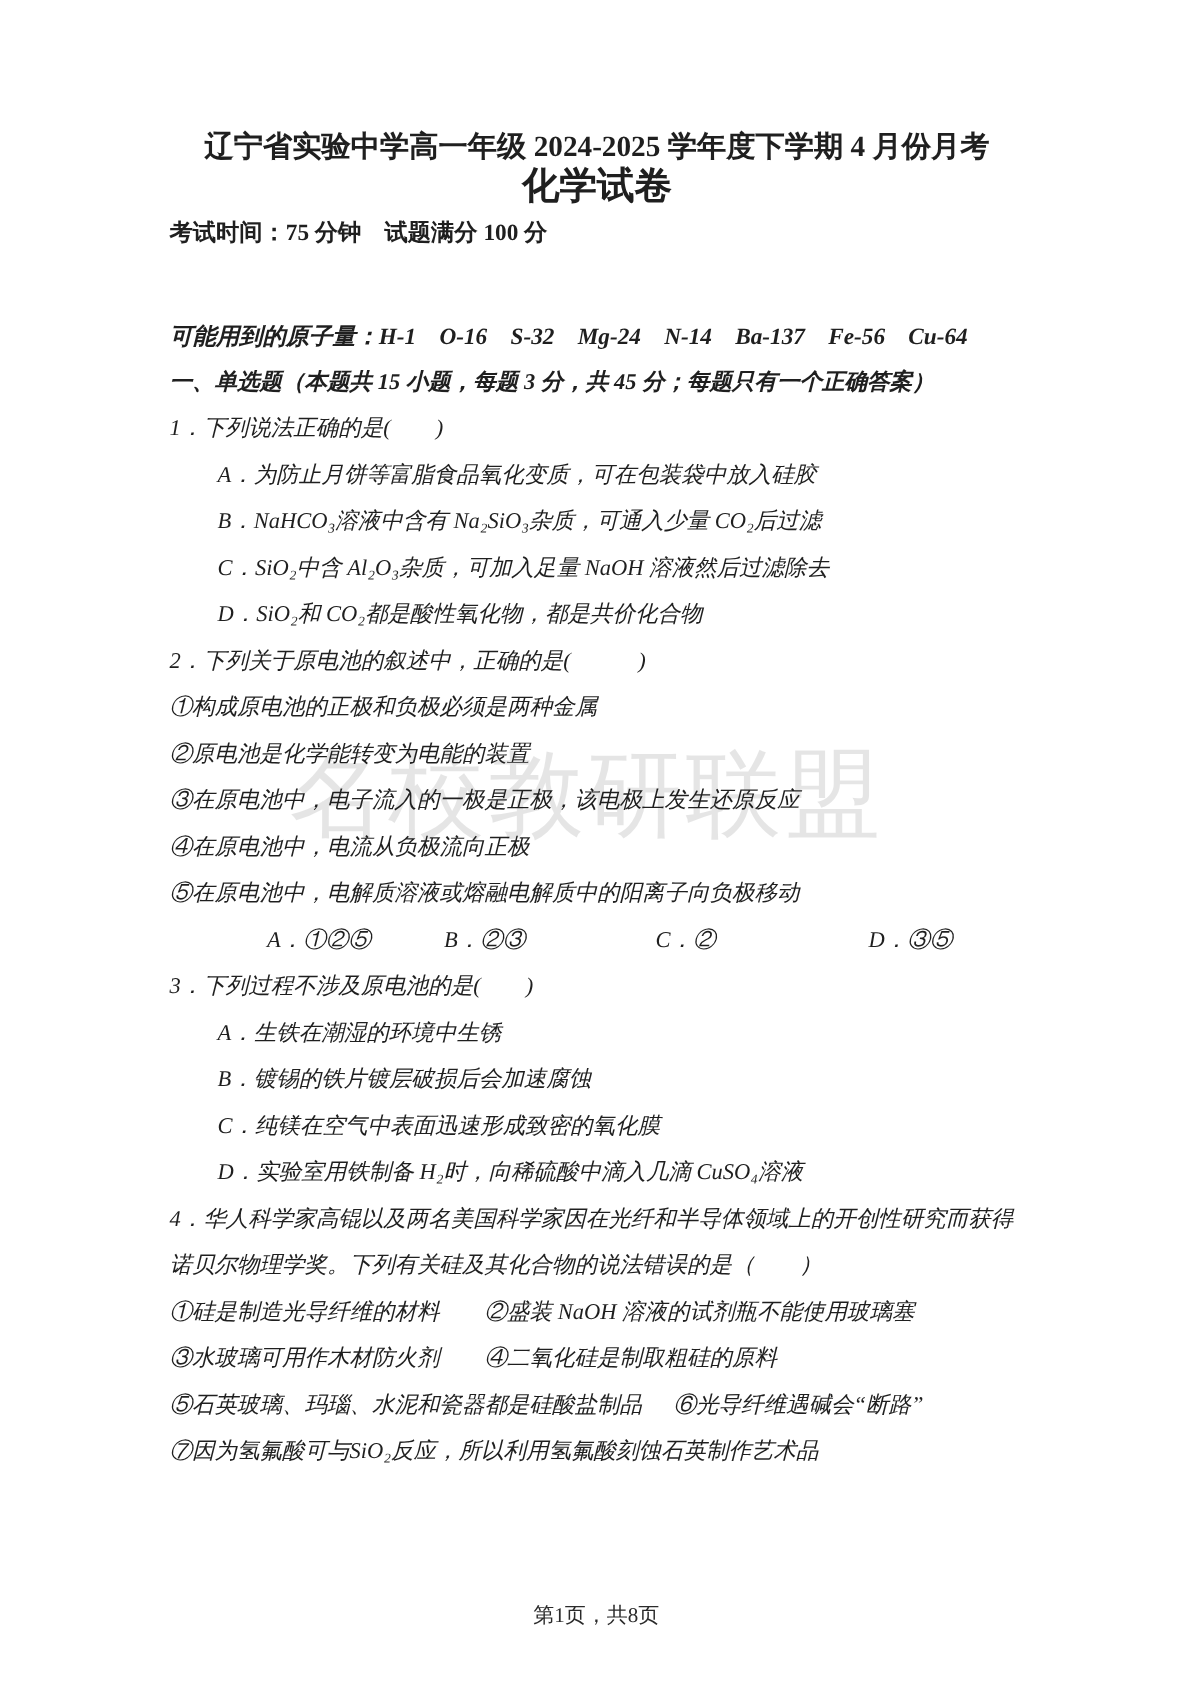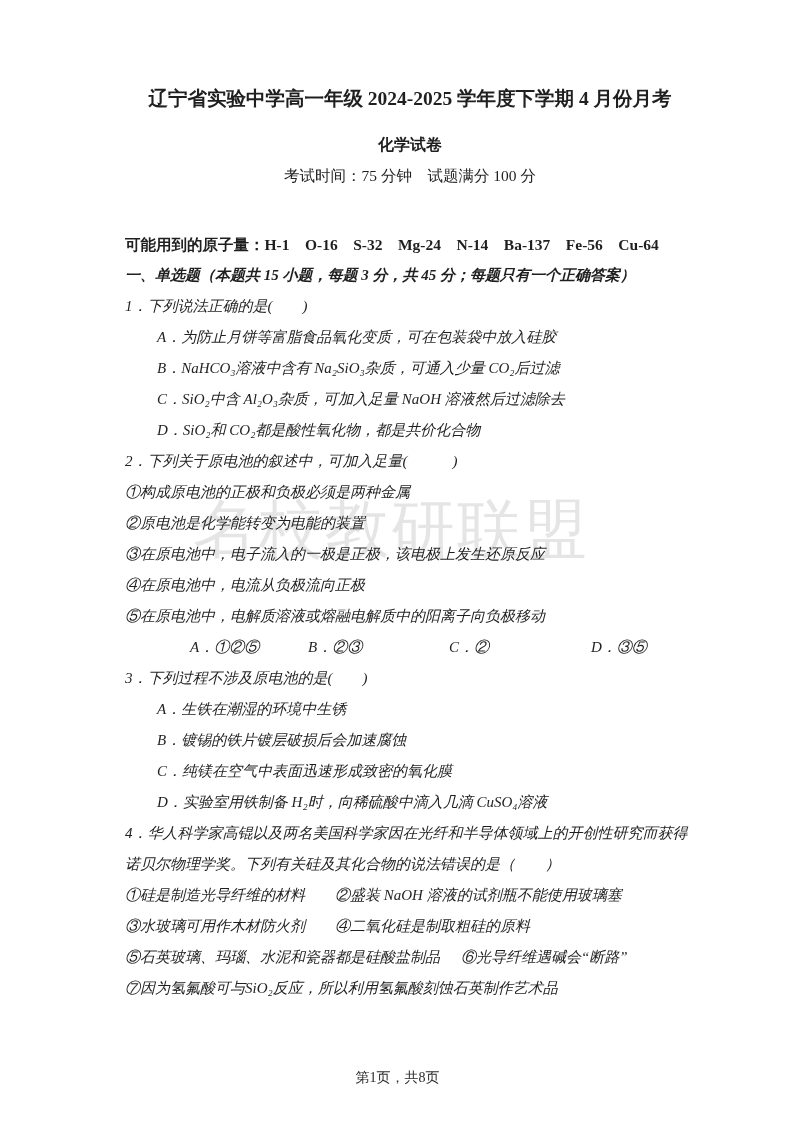--- a/index.html
+++ b/index.html
@@ -20,51 +20,51 @@
     z-index: 0;
     font-size: 64px;
     line-height: 1.0;
     letter-spacing: 2px;
     white-space: nowrap;
     color: rgba(0, 0, 0, 0.10);
     user-select: none;
   }
   .content {
     position: absolute;
-    left: 125px;
+    left: 113px;
     top: 0;
     width: 570px;
     z-index: 1;
   }
   .doc-title {
     margin-top: 86px;
     text-align: center;
     font-size: 19.5px;
     font-weight: bold;
     line-height: 26px;
   }
   .doc-subtitle {
-    margin-top: 20px;
     text-align: center;
-    font-size: 16px;
+    font-size: 25px;
     font-weight: bold;
     line-height: 26px;
   }
   .exam-info {
     margin-top: 7px;
-    text-align: center;
+    text-align: left;
     font-size: 15.5px;
-    font-weight: normal;
+    font-weight: bold;
     line-height: 22px;
   }
   .atomic-line {
     margin-top: 42px;
     font-size: 15.5px;
     font-weight: bold;
     line-height: 31px;
+    font-style: italic;
   }
   .line {
     font-size: 15px;
     line-height: 31px;
     font-style: italic;
   }
   .section-heading { font-weight: bold; }
   .q-opt { padding-left: 32px; }
   .choices { padding-left: 32px; }
   .choices .cw1 { display: inline-block; width: 118px; margin-left: 33px; }
@@ -103,21 +103,21 @@
 
     <div>
       <div class="line"><span>1．</span><span>下列说法正确的是(　　)</span></div>
       <div class="line q-opt"><span>A．</span><span>为防止月饼等富脂食品氧化变质，可在包装袋中放入硅胶</span></div>
       <div class="line q-opt"><span>B．</span><span>NaHCO₃溶液中含有 Na₂SiO₃杂质，可通入少量 CO₂后过滤</span></div>
       <div class="line q-opt"><span>C．</span><span>SiO₂中含 Al₂O₃杂质，可加入足量 NaOH 溶液然后过滤除去</span></div>
       <div class="line q-opt"><span>D．</span><span>SiO₂和 CO₂都是酸性氧化物，都是共价化合物</span></div>
     </div>
 
     <div>
-      <div class="line"><span>2．</span><span>下列关于原电池的叙述中，可加入足量(　　　)</span></div>
+      <div class="line"><span>2．</span><span>下列关于原电池的叙述中，正确的是(　　　)</span></div>
       <div class="line">①构成原电池的正极和负极必须是两种金属</div>
       <div class="line">②原电池是化学能转变为电能的装置</div>
       <div class="line">③在原电池中，电子流入的一极是正极，该电极上发生还原反应</div>
       <div class="line">④在原电池中，电流从负极流向正极</div>
       <div class="line">⑤在原电池中，电解质溶液或熔融电解质中的阳离子向负极移动</div>
       <div class="line choices">
         <span class="cw1">A．①②⑤</span><span class="cw2">B．②③</span><span class="cw3">C．②</span><span>D．③⑤</span>
       </div>
     </div>
 

